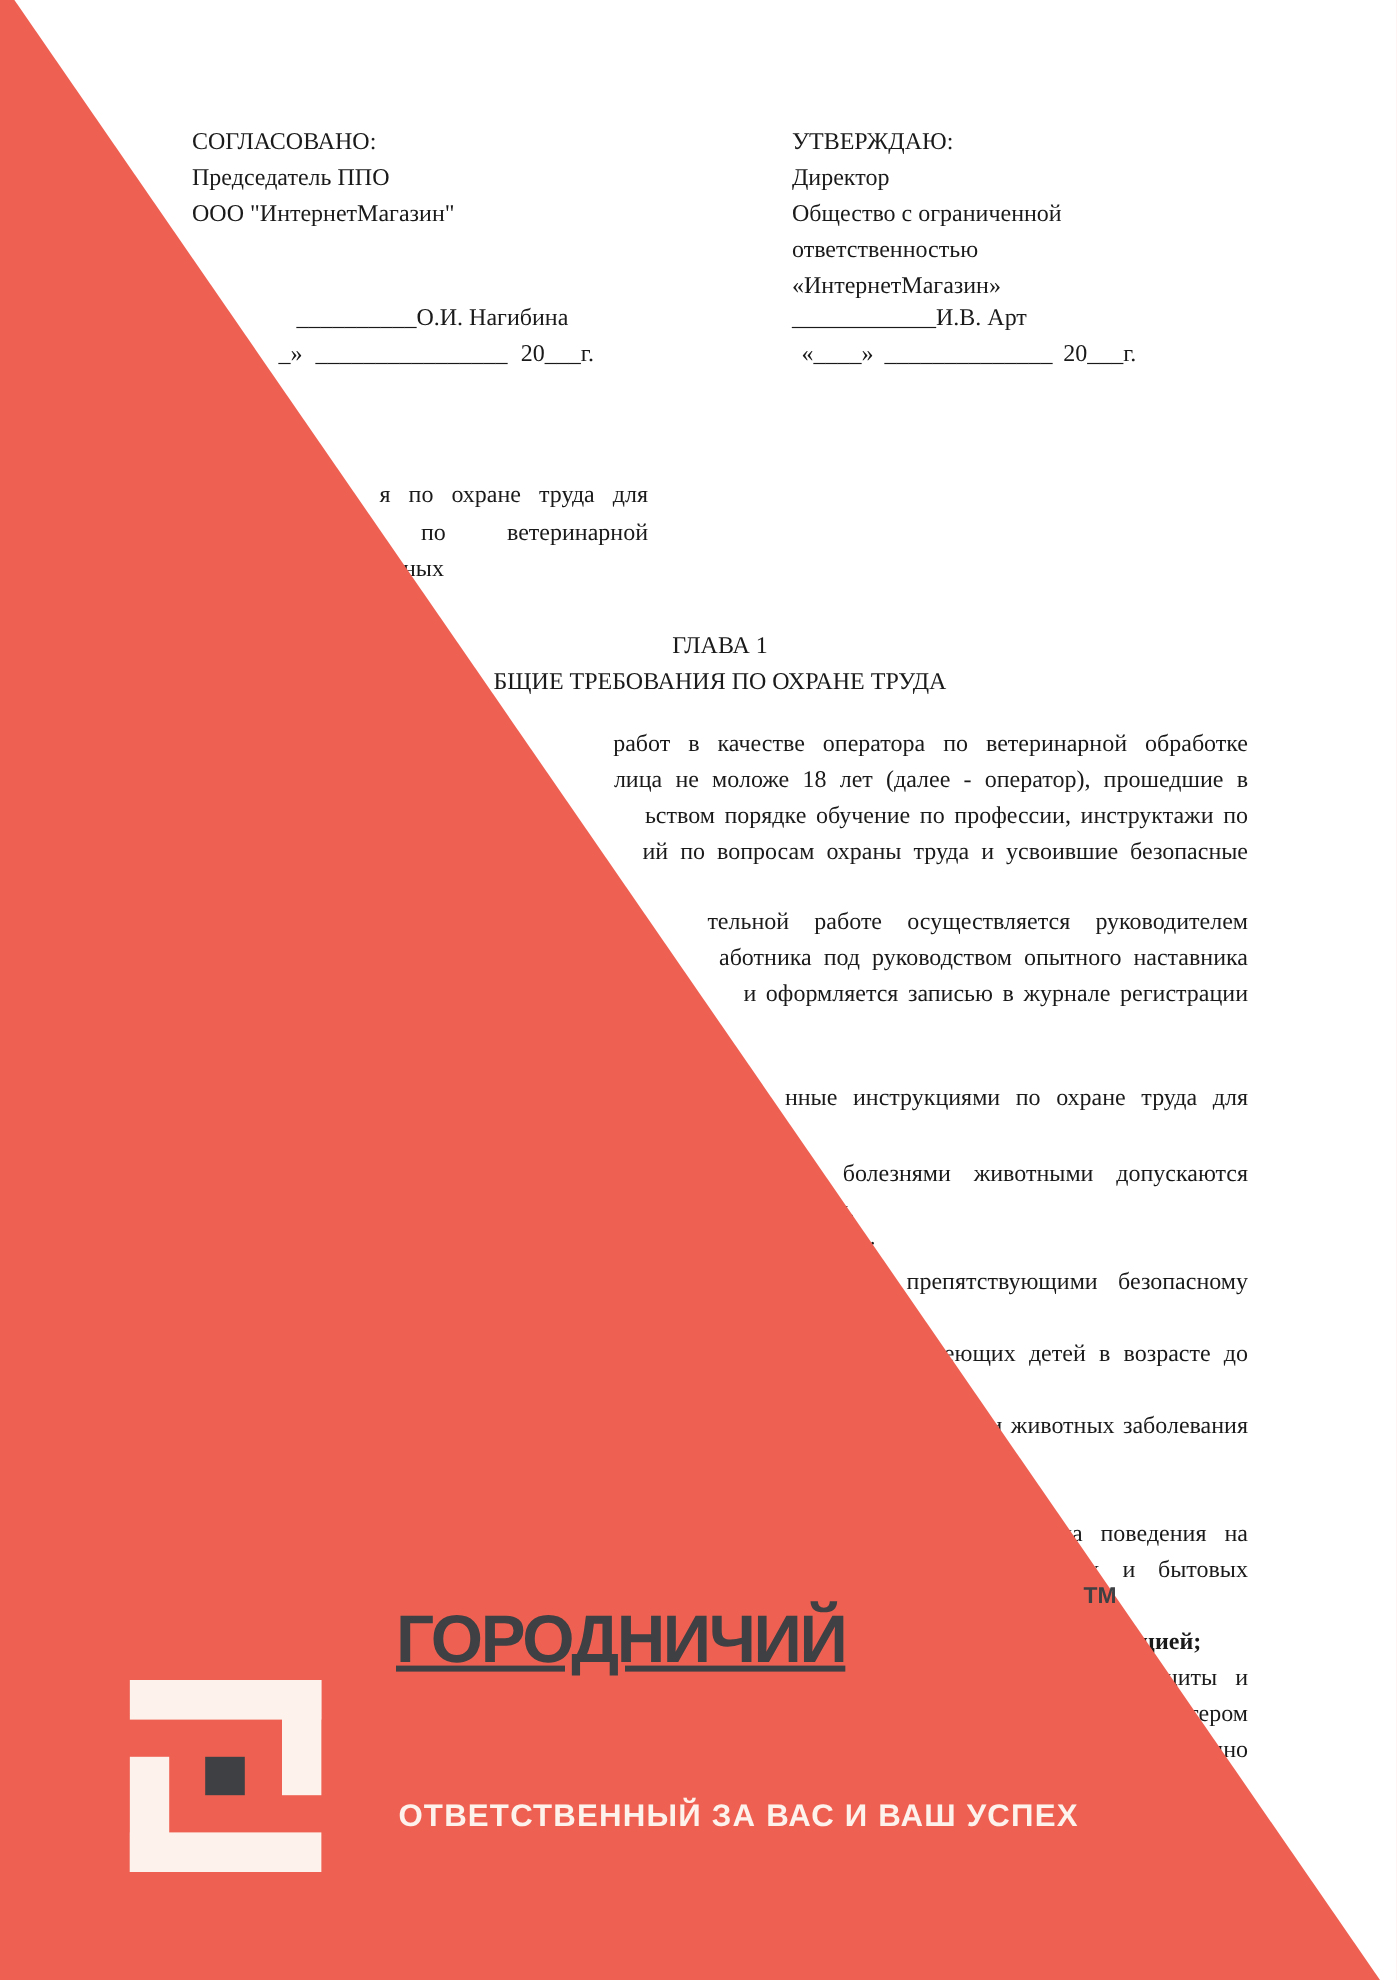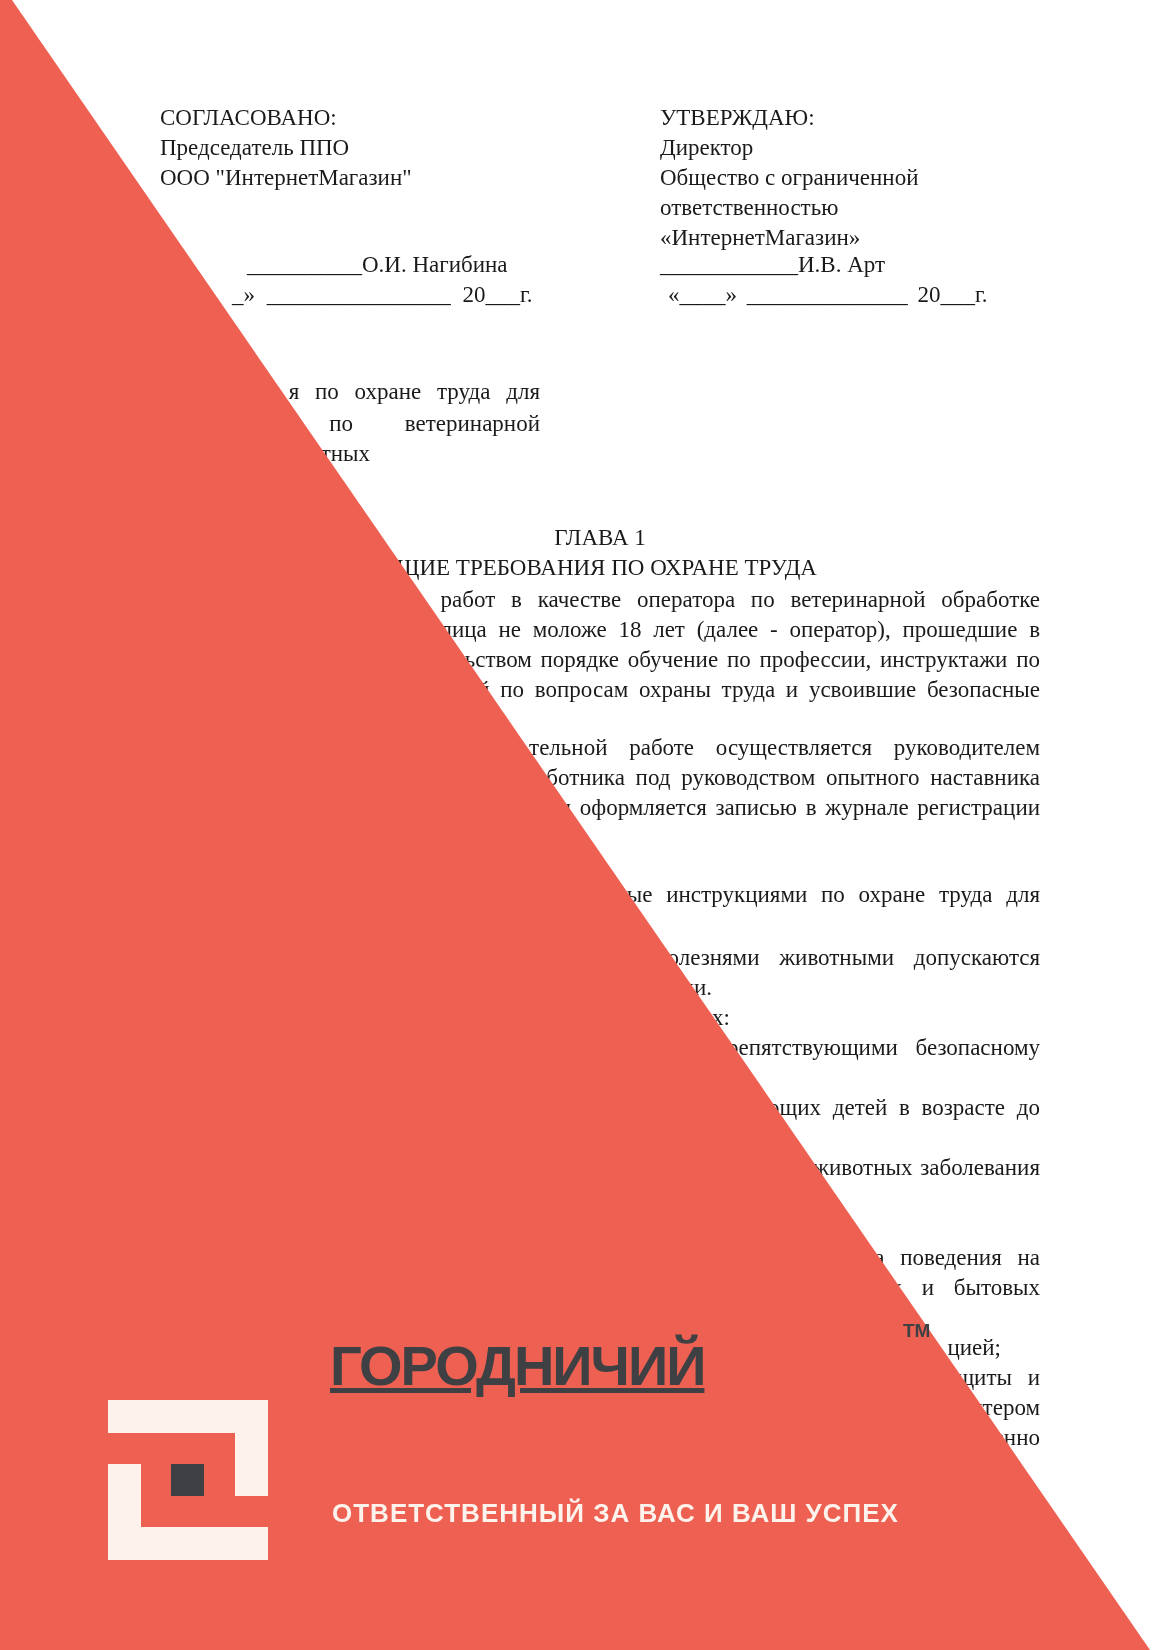--- a/index.html
+++ b/index.html
@@ -11,22 +11,22 @@
   }
   html,body{margin:0;padding:0;}
   .page{
     position:relative;
     width:1164px;height:1650px;
     background:var(--paper);
     overflow:hidden;
     font-family:"Liberation Serif","DejaVu Serif",serif;
     color:var(--ink);
   }
-  .tline{position:absolute;font-size:23px;line-height:30px;white-space:nowrap;}
-  .r{text-align:right;}
+  .tline{position:absolute;font-size:20px;line-height:30px;white-space:nowrap;}
+  .r{text-align:right;margin-top:20px;}
   
   .overlay{
     position:absolute;left:0;top:0;width:1164px;height:1650px;
     background:var(--red);
     clip-path:polygon(0 0,12px 0,1150px 1650px,0 1650px);
     z-index:2;
   }
   .doc{position:absolute;inset:0;z-index:1;}
   .logo{position:absolute;inset:0;z-index:3;font-family:"Liberation Sans","DejaVu Sans",sans-serif;}
   .wordmark{
@@ -83,21 +83,21 @@
     <div class="tline r" style="right:124px;top:793px;word-spacing:3px;">и оформляется записью в журнале регистрации</div>
     <div class="tline r" style="right:124px;top:880px;word-spacing:8px;">нные инструкциями по охране труда для</div>
     <div class="tline r" style="right:124px;top:943px;word-spacing:14px;">болезнями животными допускаются</div>
     <div class="tline r" style="right:452px;top:973px;">ки.</div>
     <div class="tline r" style="right:434px;top:1003px;">х:</div>
     <div class="tline r" style="right:124px;top:1033px;word-spacing:12px;">препятствующими безопасному</div>
     <div class="tline r" style="right:124px;top:1093px;word-spacing:6px;">меющих детей в возрасте до</div>
     <div class="tline r" style="right:124px;top:1153px;word-spacing:2px;">и животных заболевания</div>
     <div class="tline r" style="right:124px;top:1243px;word-spacing:10px;">ила поведения на</div>
     <div class="tline r" style="right:124px;top:1273px;word-spacing:14px;">ных и бытовых</div>
-    <div class="tline r" style="right:163px;top:1333px;">цией;</div>
+    <div class="tline r" style="right:163px;top:1333px;font-weight:bold;">цией;</div>
     <div class="tline r" style="right:124px;top:1363px;word-spacing:10px;">защиты и</div>
     <div class="tline r" style="right:124px;top:1393px;">арактером</div>
     <div class="tline r" style="right:124px;top:1423px;">едленно</div>
   </div>
 
   <div class="overlay"></div>
 
   <div class="logo">
     <svg class="mark" width="160" height="160" viewBox="0 0 160 160">
       <rect x="0" y="0" width="160" height="33" fill="#fdf2ec"></rect>

